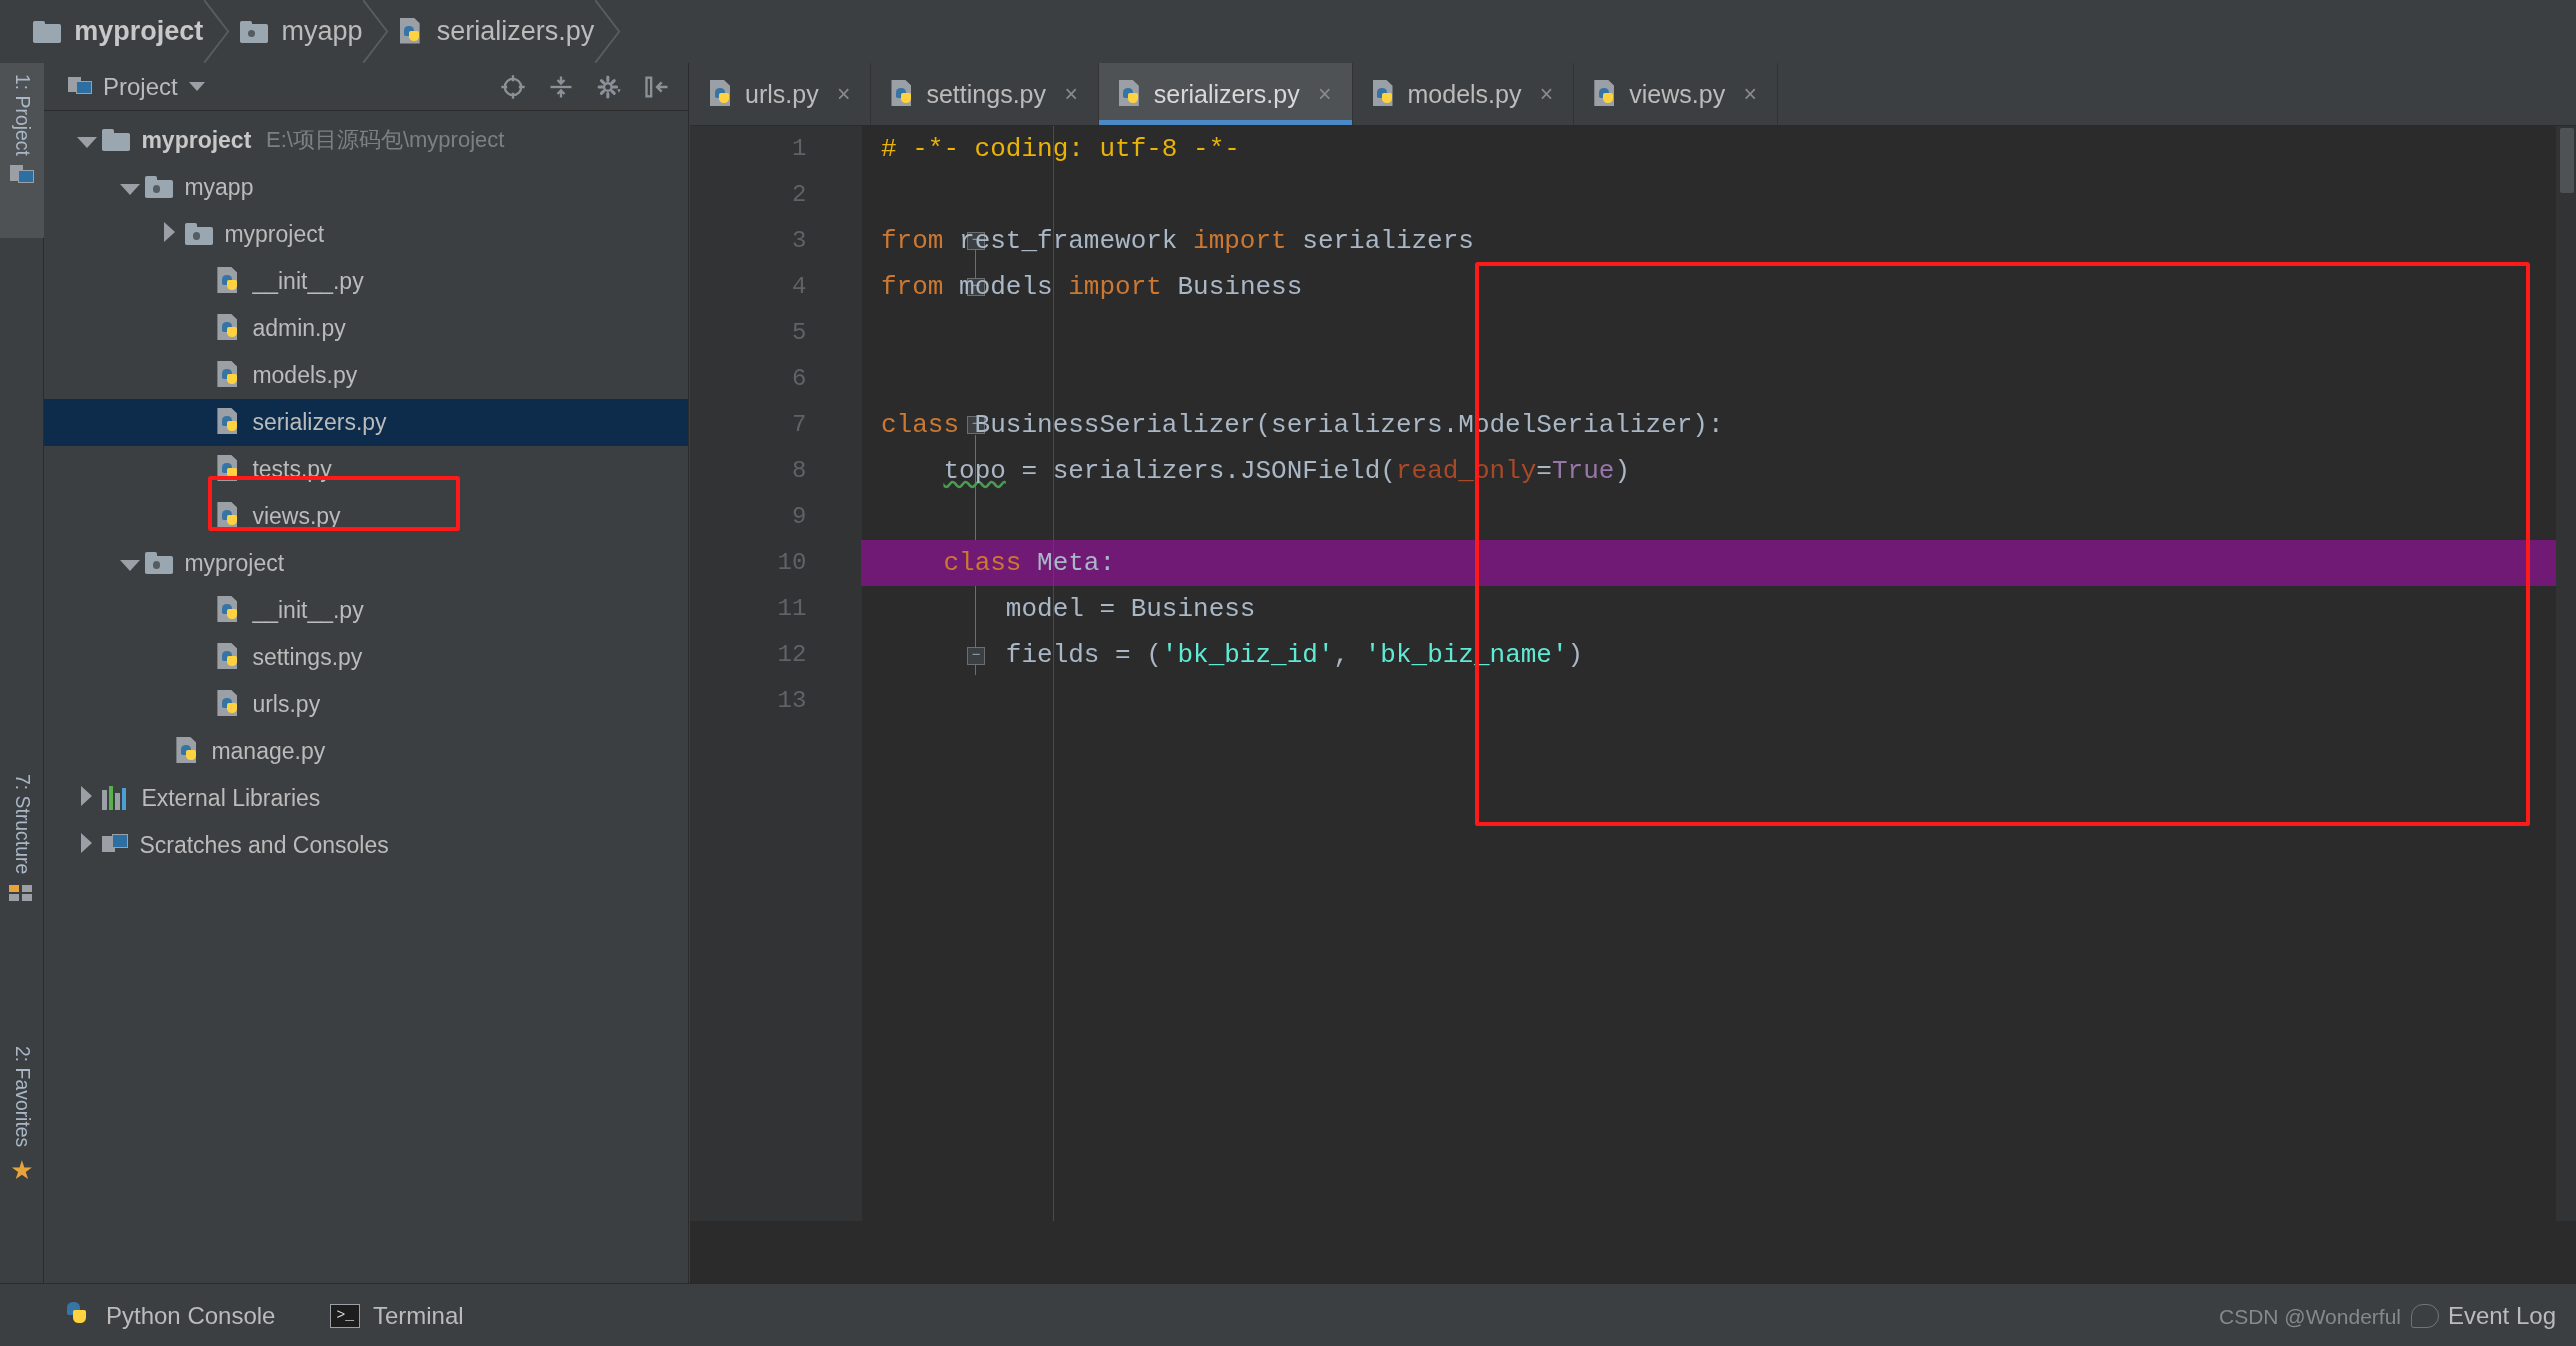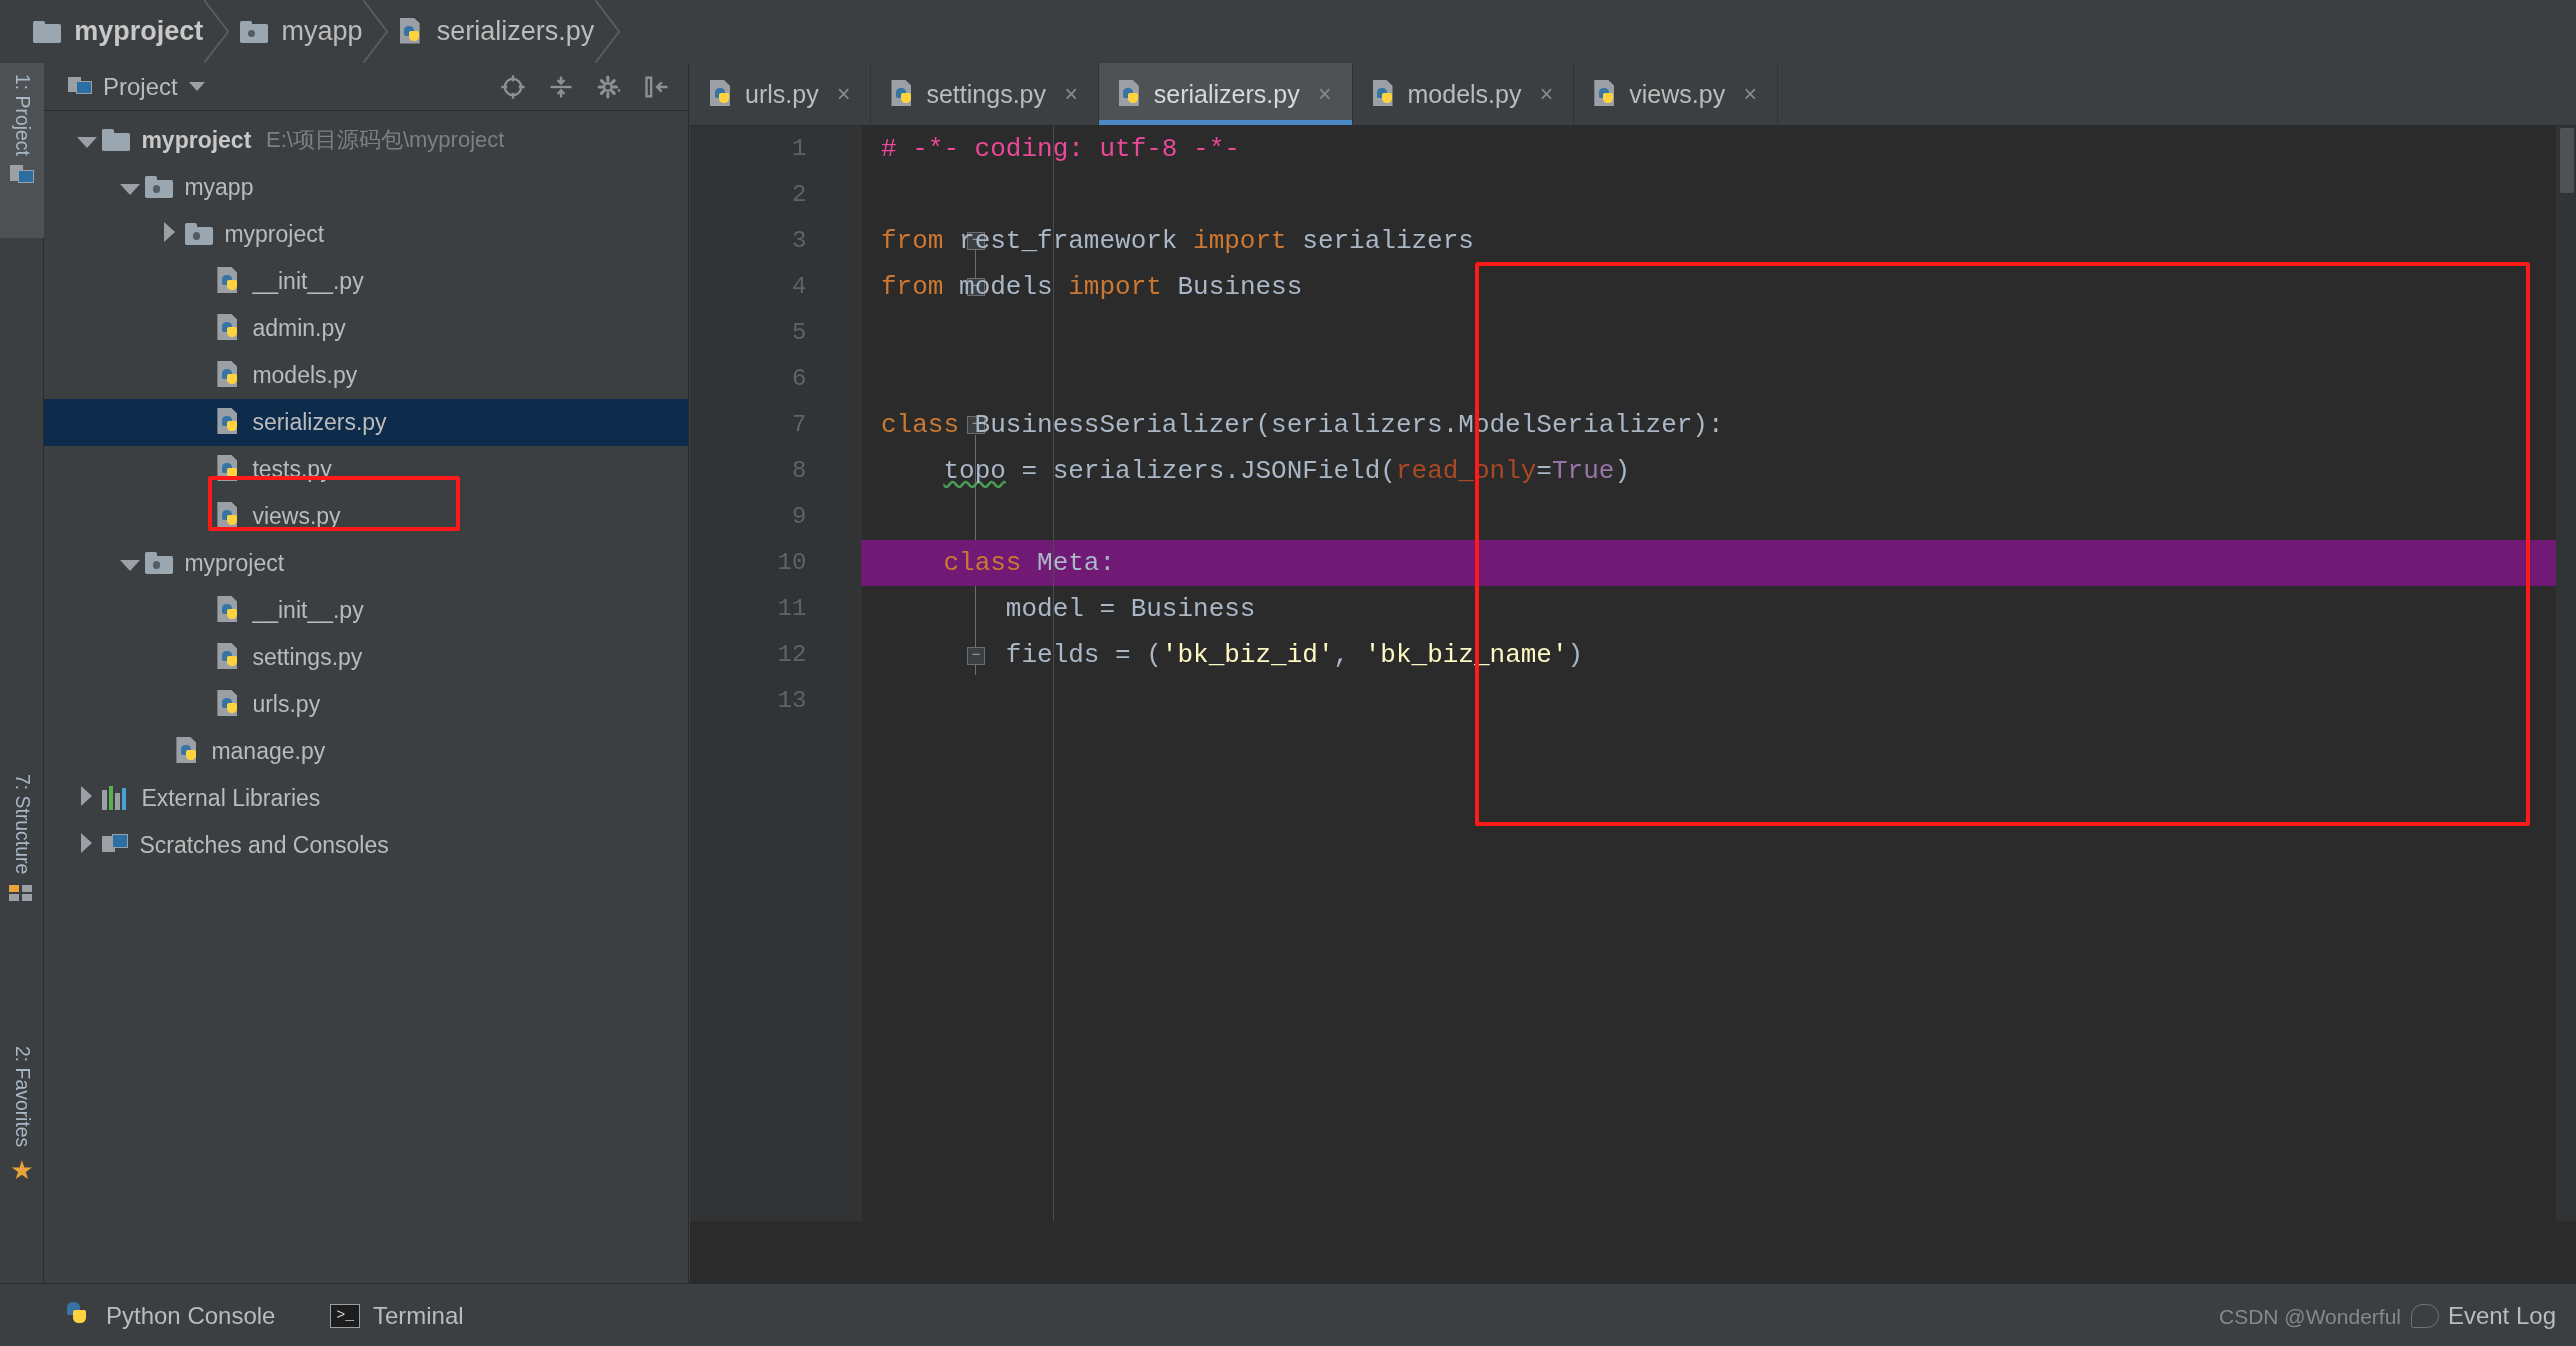--- a/index.html
+++ b/index.html
@@ -151,22 +151,22 @@
     position: absolute; left: 0; top: 0; width: 131px; height: 100%;
     background: #313335;
     color: #606366; text-align: right;
   }
   .gutter .gl { height: 46px; line-height: 46px; padding-right: 14.7px; font-size: 24px; }
   .foldcol { position: absolute; left: 131px; top: 0; width: 41px; height: 100%; background: #313335; }
   .codebody { position: absolute; left: 171px; top: 0; right: 0; height: 100%; }
   .cline { height: 46px; line-height: 46px; padding-left: 20px; white-space: pre; color: #a9b7c6; }
   .cline.cur { background: #701a75; }
   .k  { color: #cc7832; }           
-  .cm { color: #ec4899; }           
-  .st { color: #fef9c3; }           
+  .cm { color: #eab308; }           
+  .st { color: #5eead4; }           
   .pa { color: #aa4926; }           
   .bl { color: #9876aa; }
   .warn { text-decoration: underline wavy #499c54; text-decoration-skip-ink: none; }
 
   
   .iguide { position:absolute; left:192px; top:0; width:0.9px; height:100%; background:#4b4b4b; }
 
   
   .fmark { position:absolute; left:146px; width:18.4px; height:18.4px; border:0.9px solid #6e6e6e; background:#3c3f41; color:#9aa0a6; font-size:14.7px; line-height:15.7px; text-align:center; }
   .fline { position:absolute; left:154px; width:0.9px; background:#6e6e6e; }

